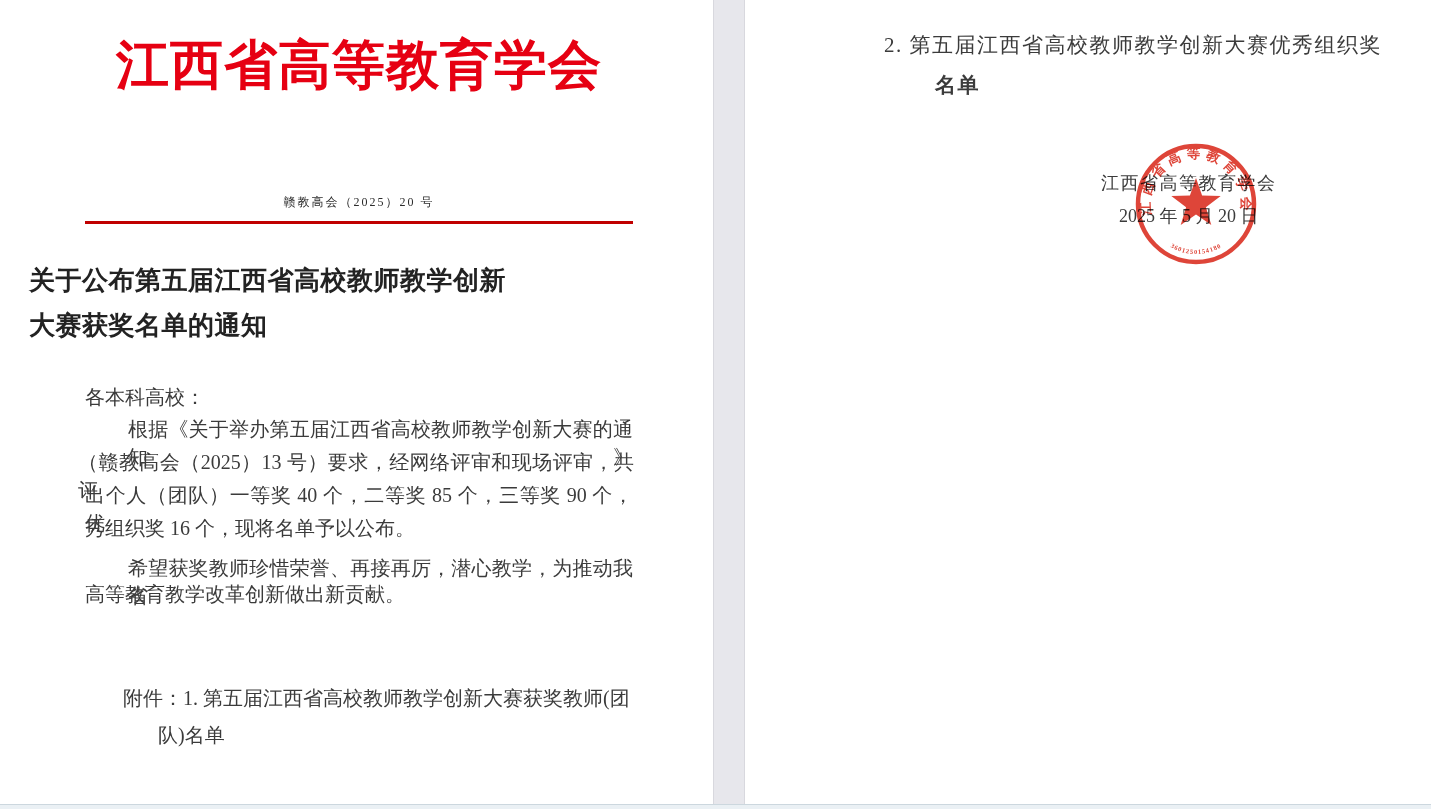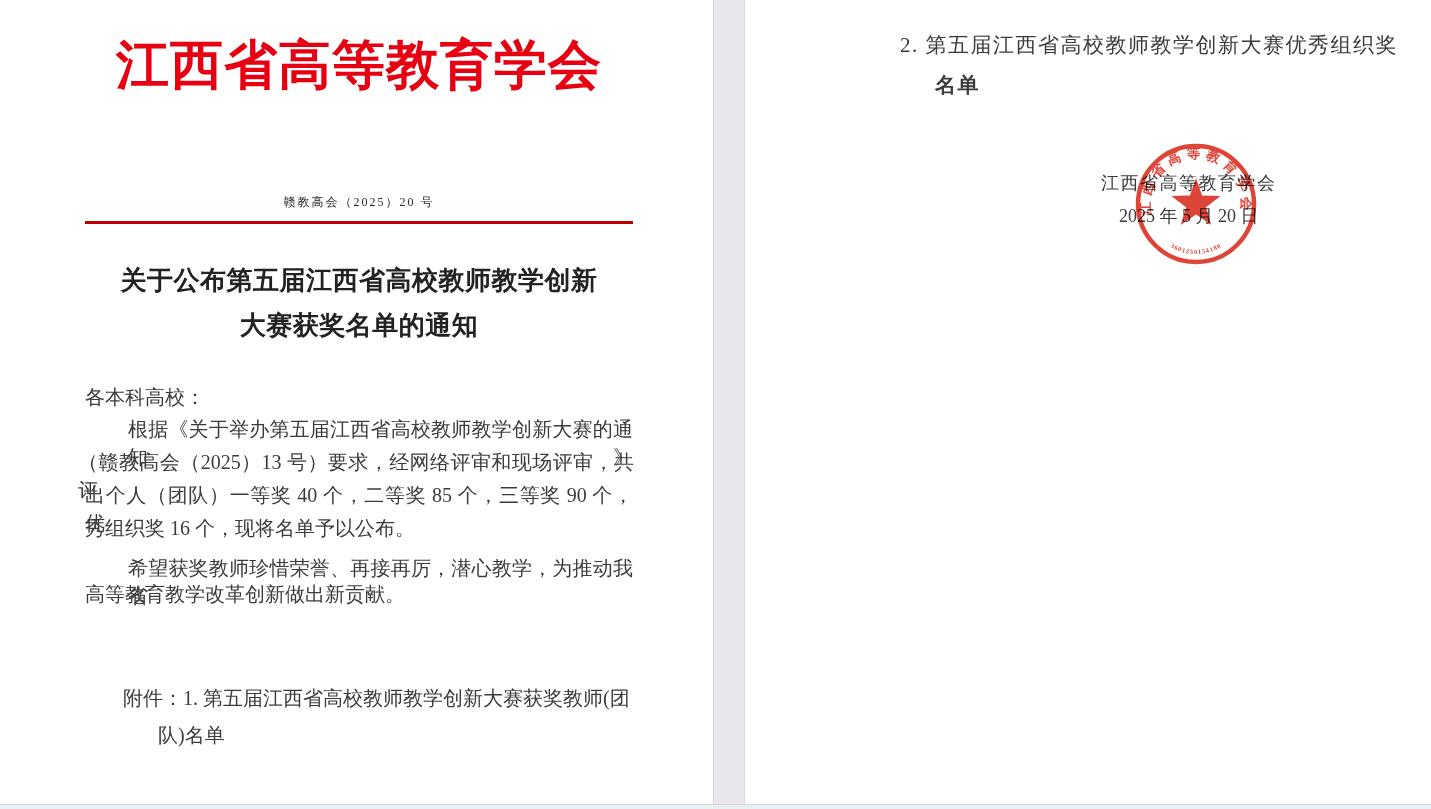--- a/index.html
+++ b/index.html
@@ -31,22 +31,22 @@
   }
   .doc-number {
     position: absolute; left: 45px; top: 194px; width: 628px;
     text-align: center; font-size: 12px; color: #2c2c2c; letter-spacing: 2px;
   }
   .red-line {
     position: absolute; left: 85px; top: 221px; width: 548px; height: 3px;
     background: #c00000;
   }
   .notice-title {
-    position: absolute; left: 45px; top: 258px; width: 628px;
-    text-align: center; font-size: 26px; font-weight: bold;
+    position: absolute; left: 29px; top: 258px; width: 628px;
+    text-align: left; font-size: 26px; font-weight: bold;
     color: #222222; line-height: 45px; letter-spacing: 0.5px;
   }
   .bodyline {
     position: absolute; font-size: 20px; color: #3b3b3b; line-height: 28px;
     white-space: nowrap;
     text-align: center;
   }
   .jl { white-space: normal; text-align: justify; text-align-last: justify; }
   .salutation { left: 85px; top: 383px; }
   .bl-0 { left: 128px; top: 415px; width: 505px; }
@@ -55,21 +55,21 @@
   .bl-3 { left: 85px;  top: 514px; }
   .bl-4 { left: 128px; top: 547px; width: 505px; margin-top: 7px; }
   .bl-5 { left: 85px;  top: 580px; }
   .att-0 { left: 123px; top: 684px; }
   .att-1 { left: 158px; top: 721px; }
 
   
   .p2line {
     position: absolute; font-size: 21px; color: #3b3b3b; white-space: nowrap;
   }
-  .p2-att-0 { left: 155px; top: 31px; letter-spacing: 1.5px; }
+  .p2-att-0 { left: 139px; top: 31px; letter-spacing: 1.5px; }
   .p2-att-1 { left: 190px; top: 71px; letter-spacing: 1.5px; font-weight: bold; }
 
   .signature-org {
     position: absolute; left: 356px; top: 171px; width: 180px;
     font-size: 18px; color: #3b3b3b; letter-spacing: 1.5px; white-space: nowrap;
   }
   .signature-date {
     position: absolute; left: 374px; top: 204px;
     font-size: 18px; color: #3b3b3b; white-space: nowrap;
   }

